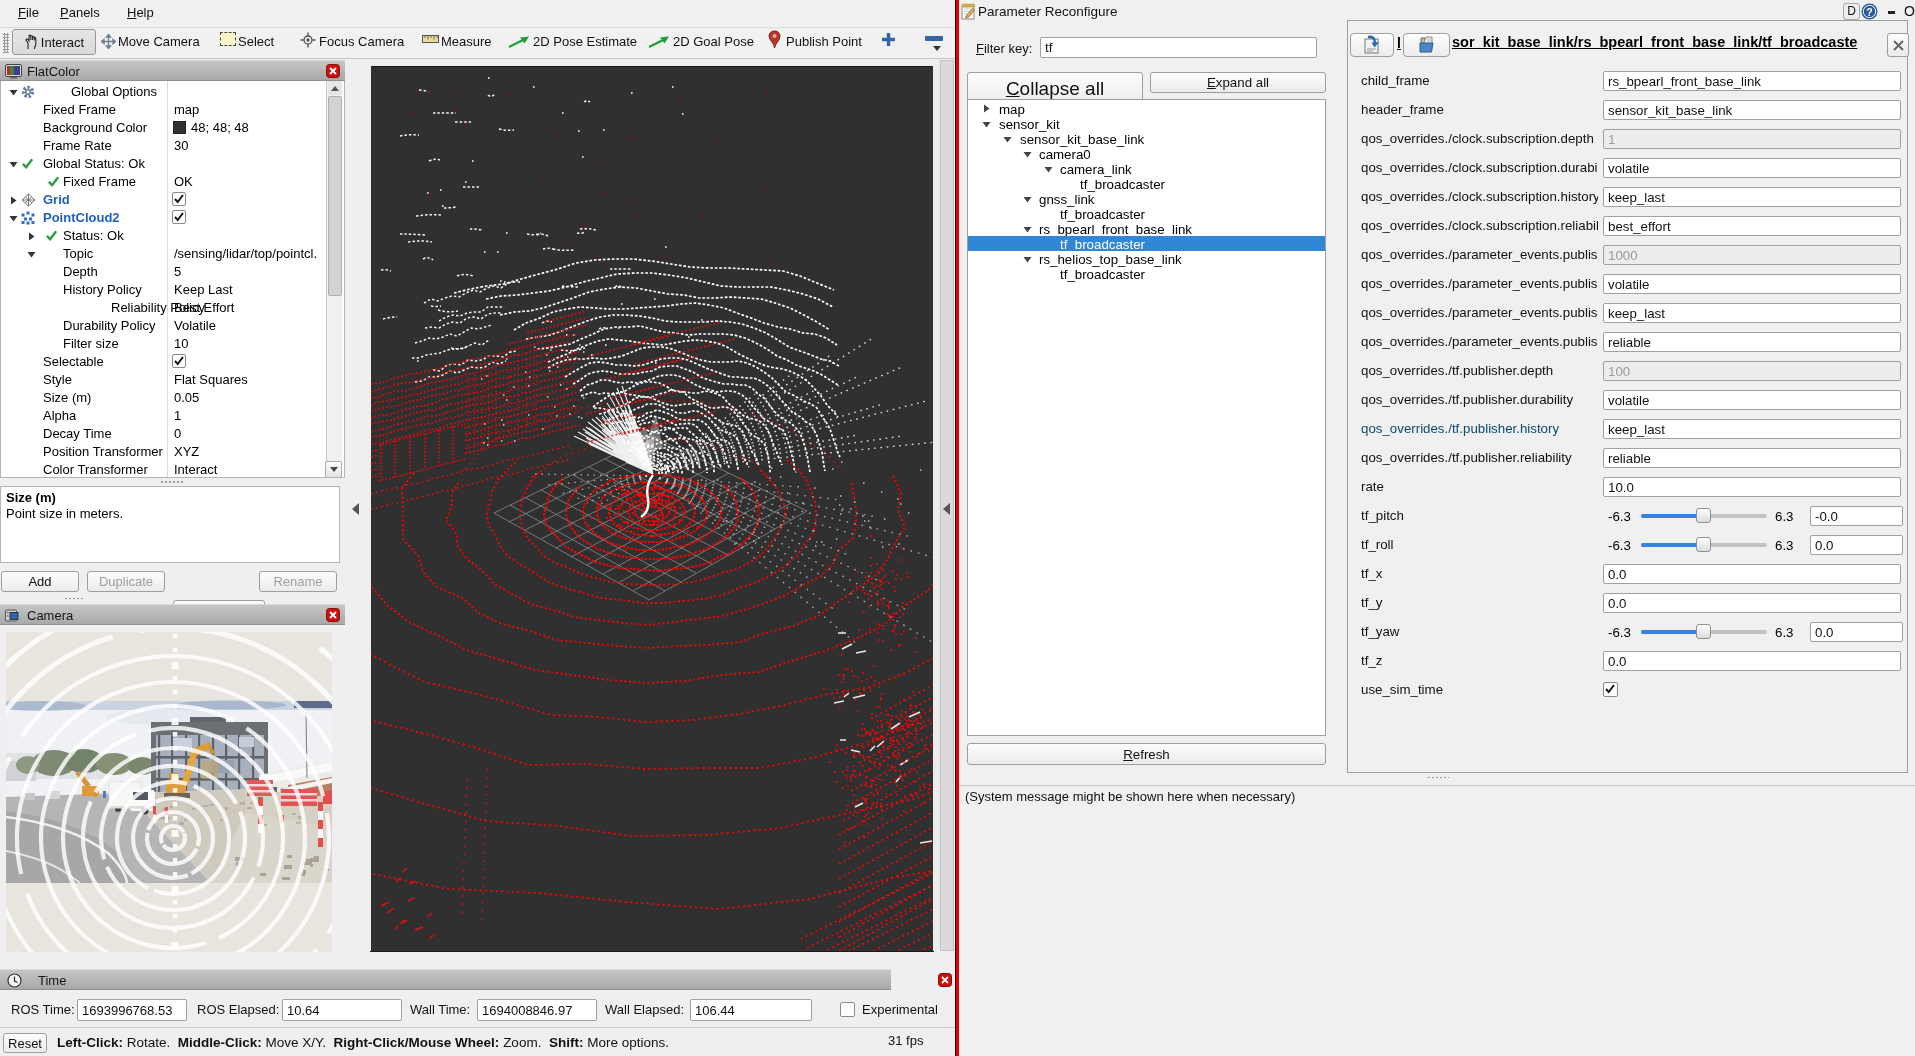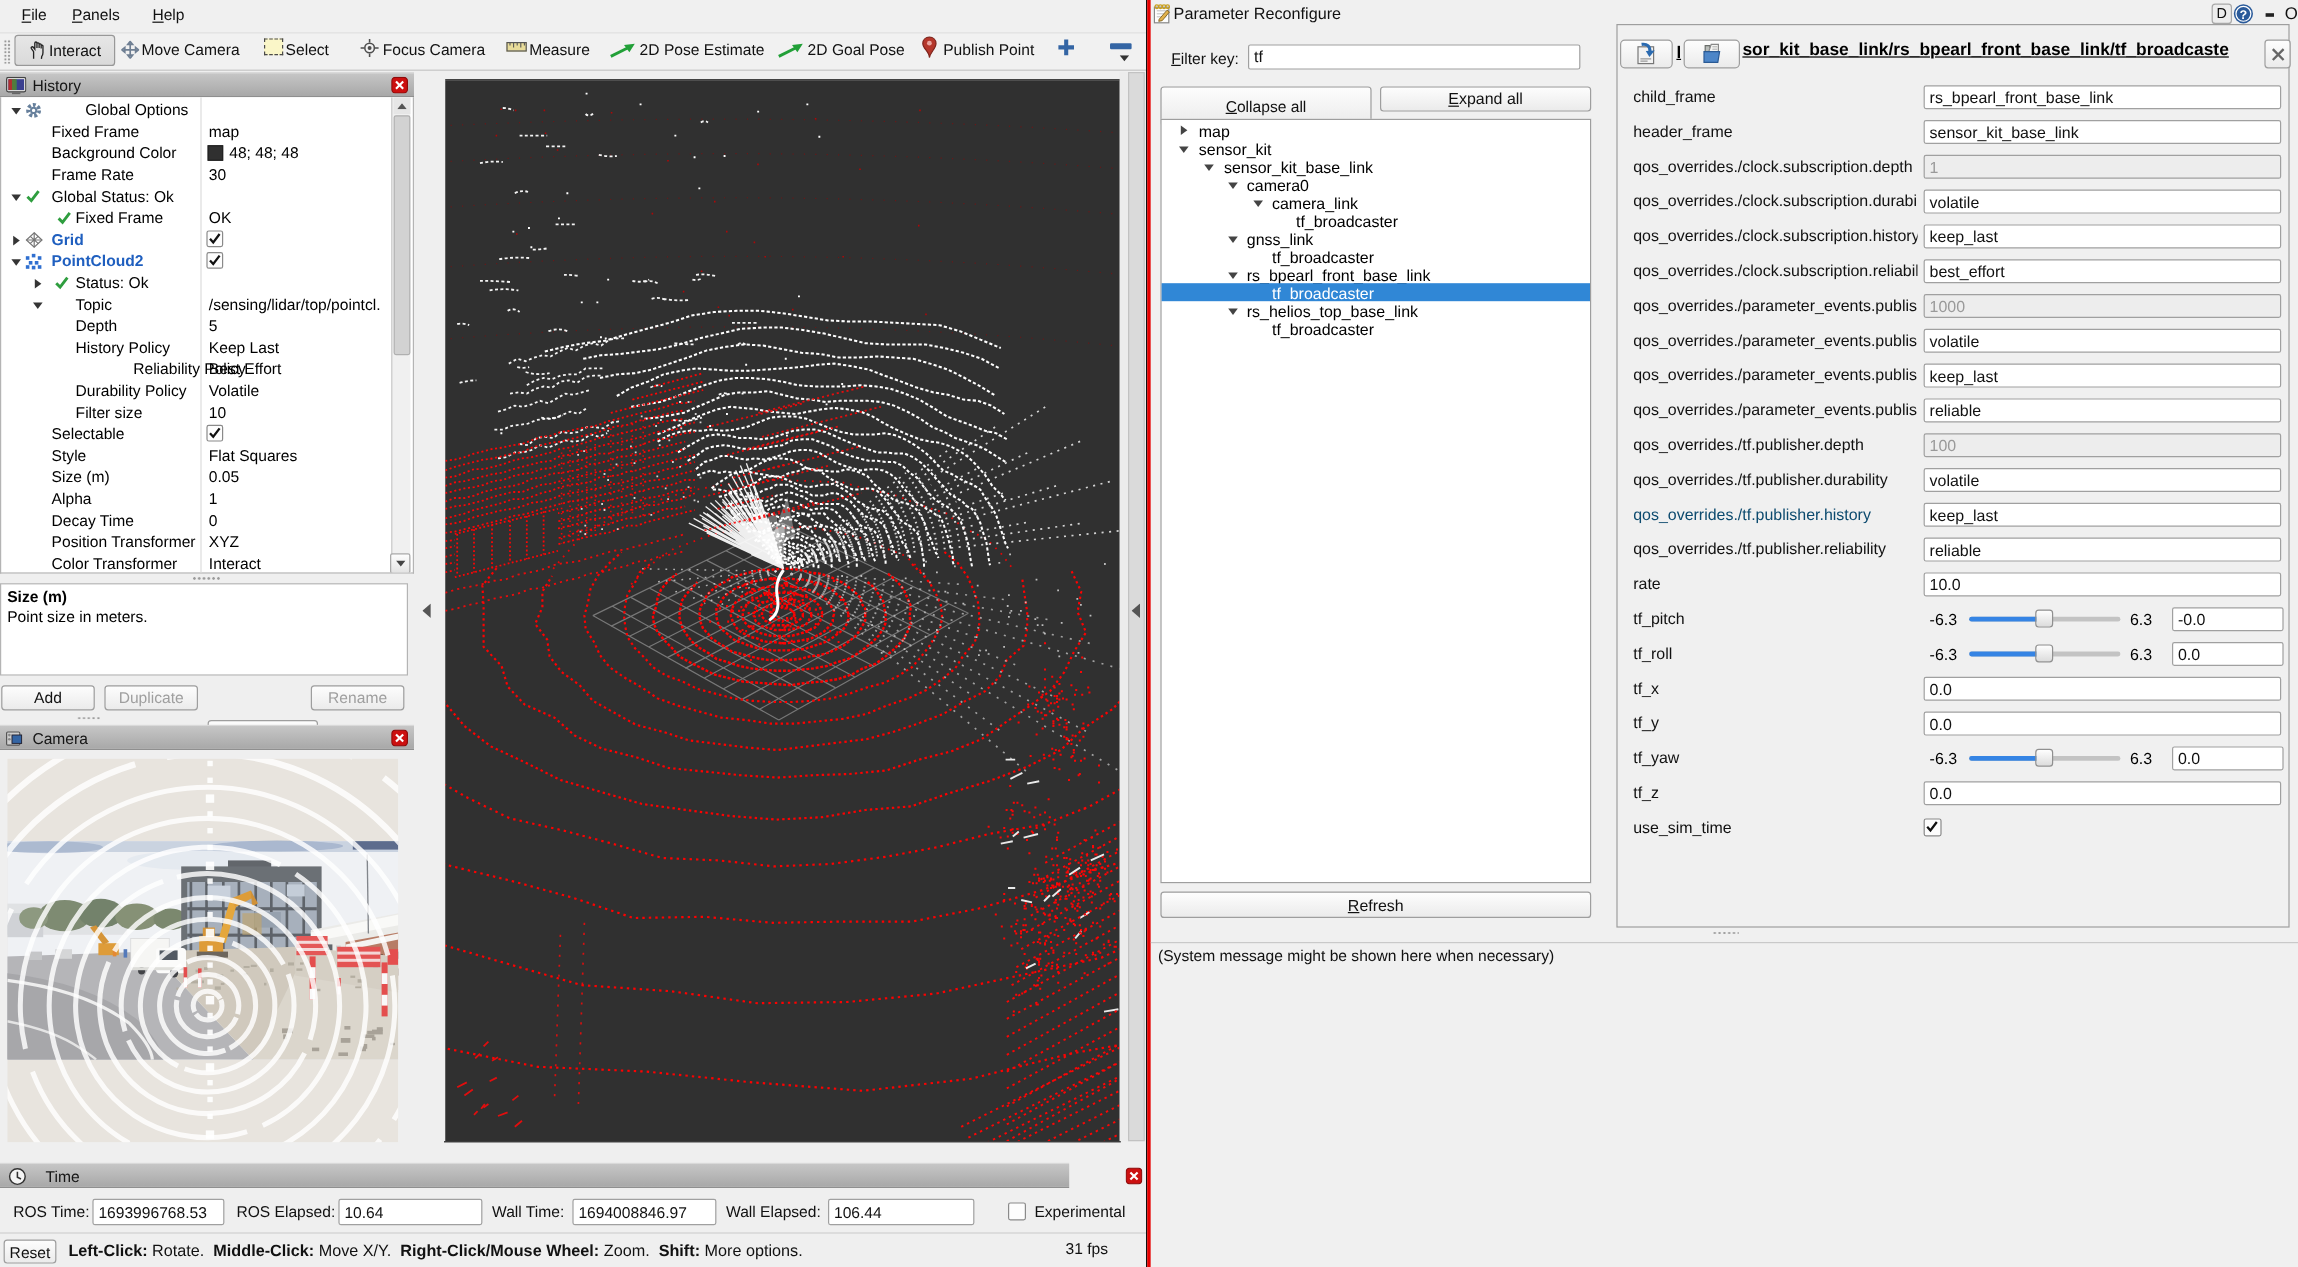--- a/index.html
+++ b/index.html
@@ -80,21 +80,21 @@
       </svg>
     </div>
     <div class="ptitle" style="left:0;top:60px;width:345px">
       <svg class="abs" style="left:5px;top:3px" width="17" height="15" viewBox="0 0 17 15">
         <rect x="0.5" y="0.5" width="16" height="12" rx="1.5" fill="#d8d8d8" stroke="#444"></rect>
         <rect x="2" y="2" width="13" height="9" fill="#3b3f8f"></rect>
         <rect x="2" y="2" width="6" height="9" fill="#b03030"></rect>
         <rect x="5" y="2" width="4" height="9" fill="#3f8f3f" opacity="0.8"></rect>
         <rect x="5" y="13" width="7" height="1.5" fill="#666"></rect>
       </svg>
-      <span class="ptxt" style="left:27px">History</span>
+      <span class="ptxt" style="left:27px">FlatColor</span>
       <svg class="abs" style="left:326px;top:3px" width="14" height="14">
         <rect x="0.5" y="0.5" width="13" height="13" rx="3" fill="#cc1010" stroke="#8e0b0b"></rect>
         <path d="M4 4 L10 10 M10 4 L4 10" stroke="#fff" stroke-width="1.8"></path>
       </svg>
     </div>
     <div class="abs" style="left:0;top:81px;width:345px;height:397px;background:#fff;border:1px solid #b4b4b4;border-top:none;overflow:hidden">
       <div class="abs" style="left:166px;top:0;width:1px;height:397px;background:#dcdcdc"></div>
       <svg class="abs" style="left:8px;top:7px" width="9" height="9">
         <path d="M0.5 2 L8.5 2 L4.5 7.5 Z" fill="#353535"></path>
       </svg>
@@ -619,21 +619,21 @@
     <div class="abs" style="left:884px;top:3px;width:17px;height:17px;border:1px solid #a8a8a8;border-radius:3px;background:#ededed;text-align:center;font-size:12px;line-height:15px;color:#111">D</div>
     <svg class="abs" style="left:902px;top:3px" width="17" height="17" viewBox="0 0 17 17">
       <circle cx="8.5" cy="8.5" r="8" fill="#2a5a9a"></circle>
       <circle cx="8.5" cy="8.5" r="6.2" fill="none" stroke="#fff" stroke-width="1"></circle>
       <text x="8.5" y="12.5" text-anchor="middle" font-size="10.5" font-weight="bold" fill="#fff" font-family="Liberation Sans">?</text>
     </svg>
     <div class="abs" style="left:929px;top:11px;width:7px;height:3px;background:#222"></div>
     <span class="abs" style="left:945px;top:3px;font-size:14px;color:#111">O</span>
     <span class="abs" style="left:17px;top:41px;font-size:13px;color:#111"><u>F</u>ilter key:</span>
     <div class="inp" style="left:81px;top:37px;width:277px;height:21px;font-size:13.3px">tf</div>
-    <div class="btn" style="left:8px;top:72px;width:176px;height:33px;font-size:13px">
+    <div class="btn" style="left:8px;top:72px;width:176px;height:33px;font-size:19px">
       <span><u>C</u>ollapse all</span>
     </div>
     <div class="btn" style="left:191px;top:72px;width:176px;height:21px;font-size:13.3px">
       <span><u>E</u>xpand all</span>
     </div>
     <div class="abs" style="left:8px;top:99px;width:359px;height:637px;background:#fff;border:1px solid #9e9e9e">
       <svg class="abs" style="left:14px;top:4px" width="9" height="9">
         <path d="M2 0.5 L2 8.5 L7.5 4.5 Z" fill="#444"></path>
       </svg>
       <div class="abs" style="left:31px;top:2px;font-size:13px;color:#000;white-space:nowrap;font-size:13.3px">map</div>

